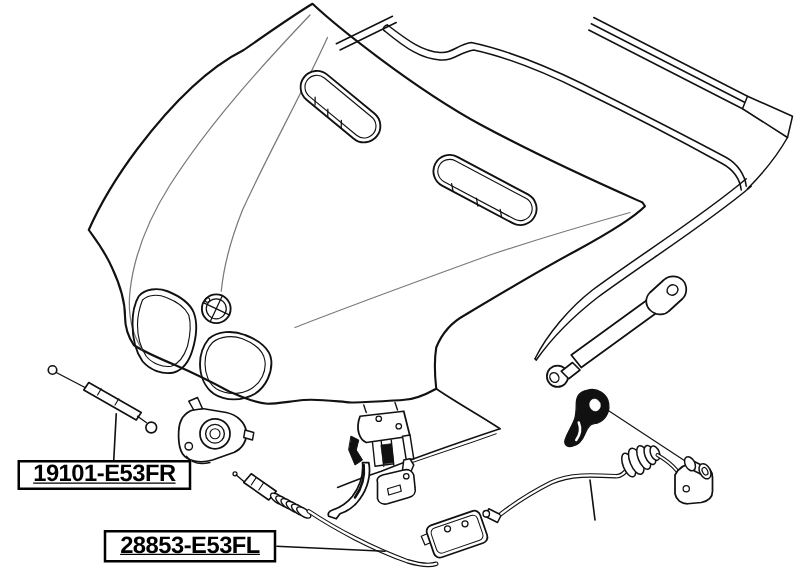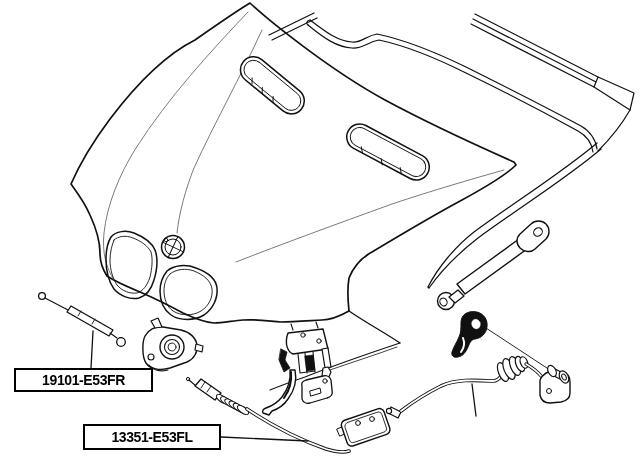--- a/index.html
+++ b/index.html
@@ -1,21 +1,21 @@
 <!DOCTYPE html>
 <html><head>
 <meta charset="utf-8">
 <style>
   html,body{margin:0;padding:0;background:#fff;}
   #stage{position:relative;width:640px;height:462px;background:#fff;overflow:hidden;
          font-family:"Liberation Sans",sans-serif;}
   #stage svg{position:absolute;left:0;top:0;}
   .part-label{position:absolute;box-sizing:border-box;border:2px solid #000;background:#fff;
       display:flex;align-items:center;justify-content:center;
-      font-weight:700;font-size:14px;letter-spacing:-0.4px;color:#000;white-space:nowrap;}
+      font-weight:700;font-size:19px;letter-spacing:-0.4px;color:#000;white-space:nowrap;text-decoration:underline;}
   #label-fr{left:14px;top:368px;width:139px;height:24px;}
   #label-fl{left:83px;top:424px;width:138px;height:26px;}
   #label-e53{left:442px;top:416px;width:109px;height:25px;}
 </style>
 </head>
 <body>
 
 <div id="stage">
 <svg width="640" height="462" viewBox="0 0 640 462">
   <g fill="none" stroke="#111" stroke-width="1.4" stroke-linecap="round" stroke-linejoin="round">
@@ -200,14 +200,14 @@
 
     <g stroke-width="1.3">
       <path d="M91,368 L93,331"></path>
       <path d="M221,437 L308,441"></path>
       <path d="M476,416 L472,384"></path>
     </g>
   </g>
 </svg>
 
   <div class="part-label" id="label-fr">19101-E53FR</div>
-  <div class="part-label" id="label-fl">13351-E53FL</div>
+  <div class="part-label" id="label-fl">28853-E53FL</div>
 </div>
 
 </body></html>

